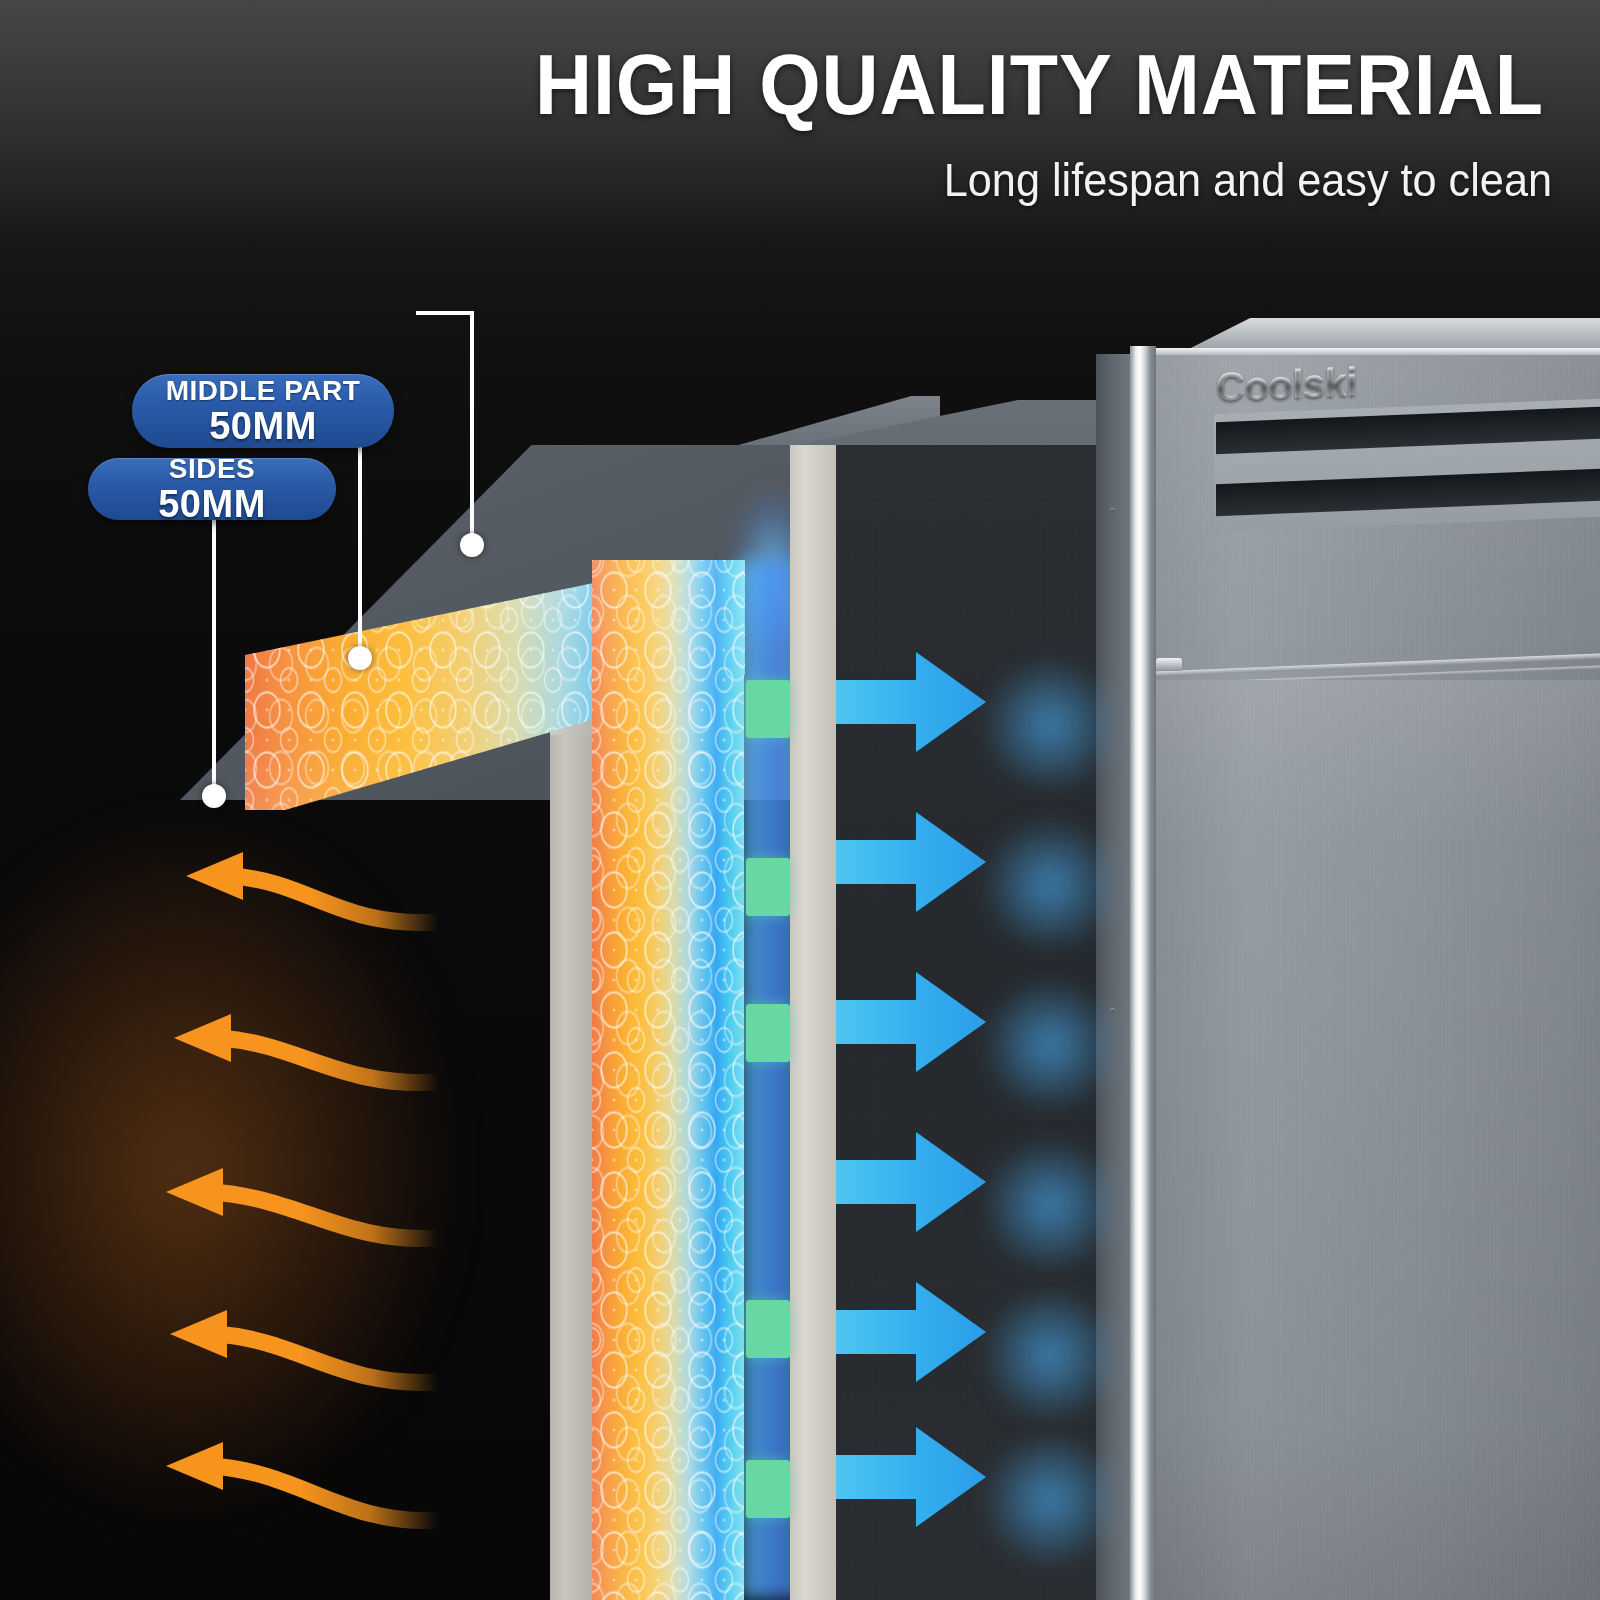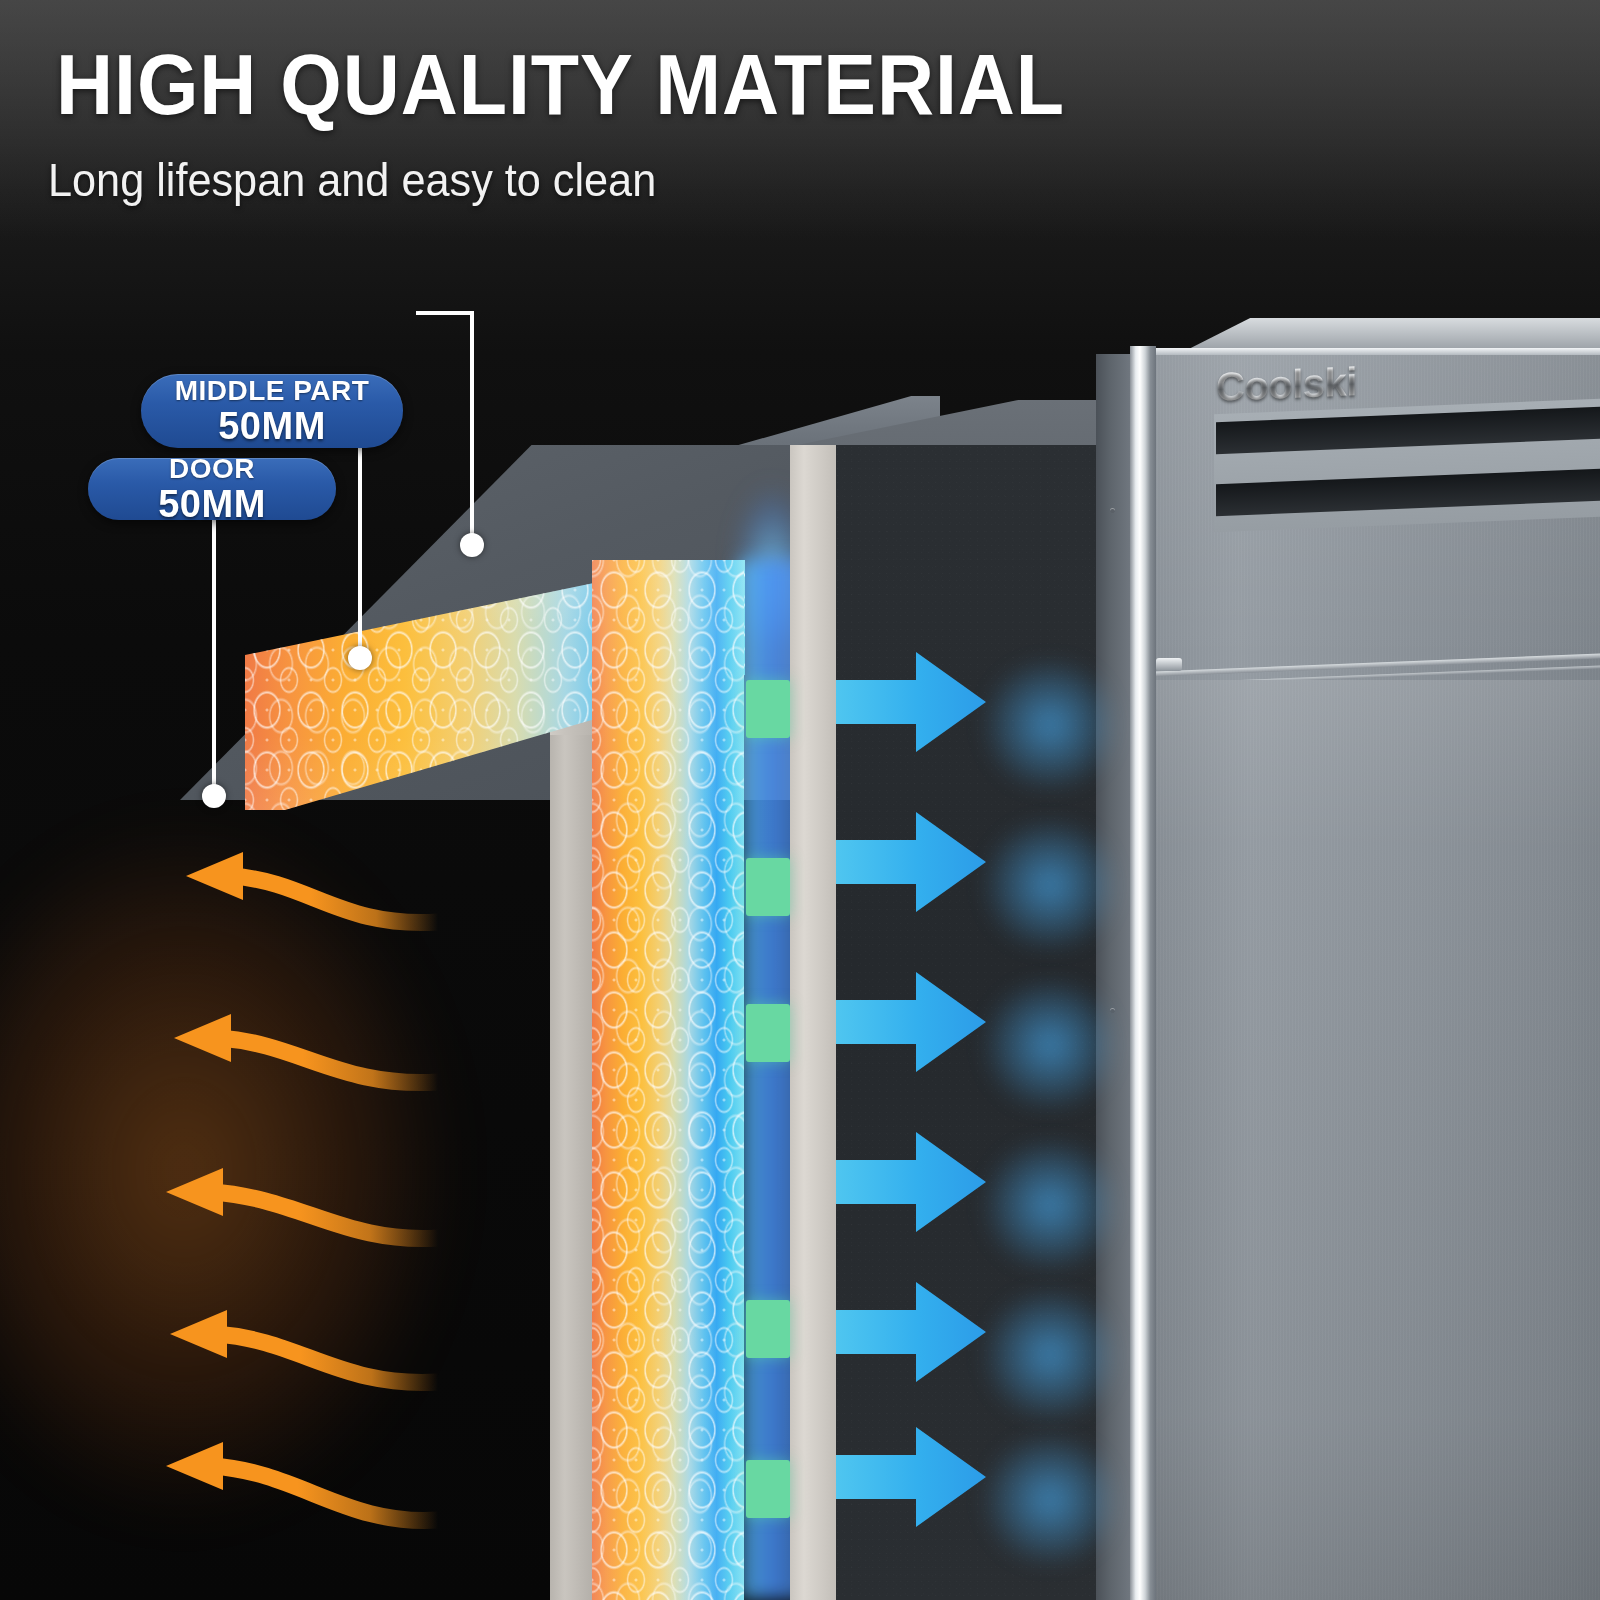--- a/index.html
+++ b/index.html
@@ -14,21 +14,21 @@
   .bg-warm{position:absolute;left:-120px;top:620px;width:760px;height:1100px;
     background:radial-gradient(ellipse 50% 45% at 40% 50%,rgba(255,140,40,.30),rgba(255,120,30,.12) 45%,rgba(0,0,0,0) 72%);
     filter:blur(28px);}
   .bg-cool{position:absolute;right:-40px;top:520px;width:520px;height:900px;
     background:radial-gradient(ellipse 55% 50% at 55% 50%,rgba(60,140,220,.16),rgba(0,0,0,0) 70%);
     filter:blur(40px);}
   .bg-topglow{position:absolute;left:0;top:0;width:1600px;height:240px;
     background:linear-gradient(180deg,rgba(90,90,90,.55),rgba(0,0,0,0));}
 
   
-  .header{position:absolute;left:0;top:0;width:1600px;text-align:left;z-index:40;}
+  .header{position:absolute;left:0;top:0;width:1600px;text-align:right;z-index:40;}
   .title{margin:0;padding-top:42px;color:#fff;font-weight:bold;font-size:85px;
     letter-spacing:1px;line-height:1;transform:scaleX(.93);white-space:nowrap;
     text-shadow:0 2px 8px rgba(0,0,0,.6);}
   .subtitle{margin:0;padding-top:26px;color:#f2f2f2;font-size:46px;font-weight:500;
     transform:scaleX(.94);white-space:nowrap;text-shadow:0 2px 6px rgba(0,0,0,.6);}
 
   
   .cab{position:absolute;z-index:10;}
 
   
@@ -301,24 +301,24 @@
     <div class="leader" style="left:470px;top:311px;width:4px;height:234px;"></div>
     <div class="dot" style="left:460px;top:533px;"></div>
 
     <div class="leader" style="left:358px;top:440px;width:4px;height:218px;"></div>
     <div class="dot" style="left:348px;top:646px;"></div>
 
     <div class="leader" style="left:212px;top:520px;width:4px;height:276px;"></div>
     <div class="dot" style="left:202px;top:784px;"></div>
 
 
-    <div class="badge" style="left:141px;top:374px;width:262px;height:74px;">
+    <div class="badge" style="left:132px;top:374px;width:262px;height:74px;">
       <span class="b-top">MIDDLE PART</span>
       <span class="b-num">50MM</span>
     </div>
 
     <div class="badge" style="left:88px;top:458px;width:248px;height:62px;">
-      <span class="b-top">DOOR</span>
+      <span class="b-top">SIDES</span>
       <span class="b-num">50MM</span>
     </div>
   </div>
 
 </div>
 
 </body></html>

